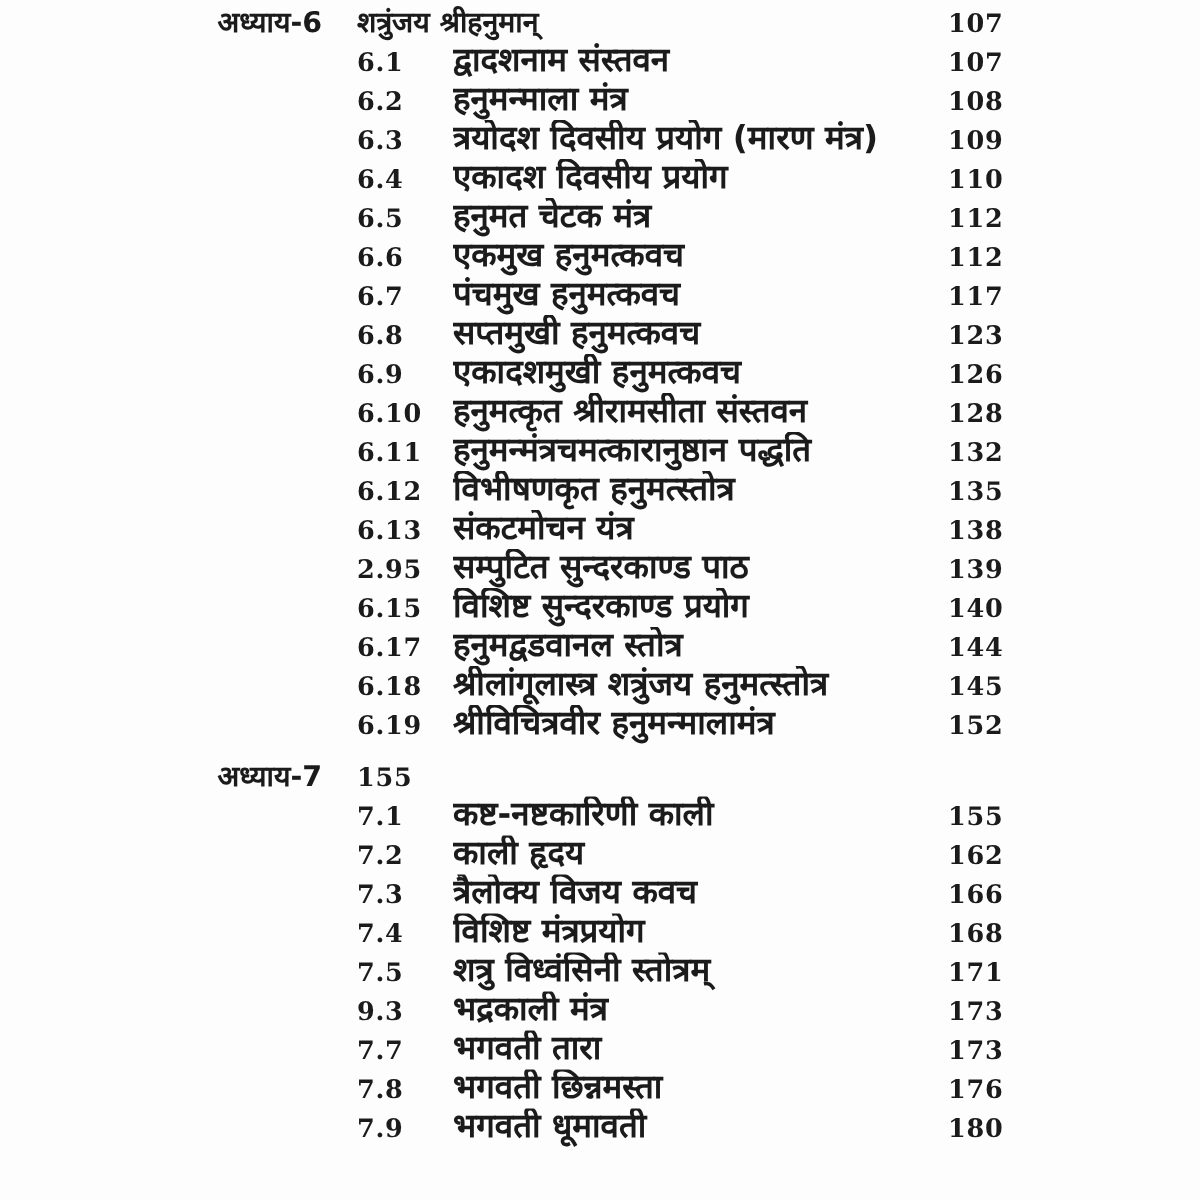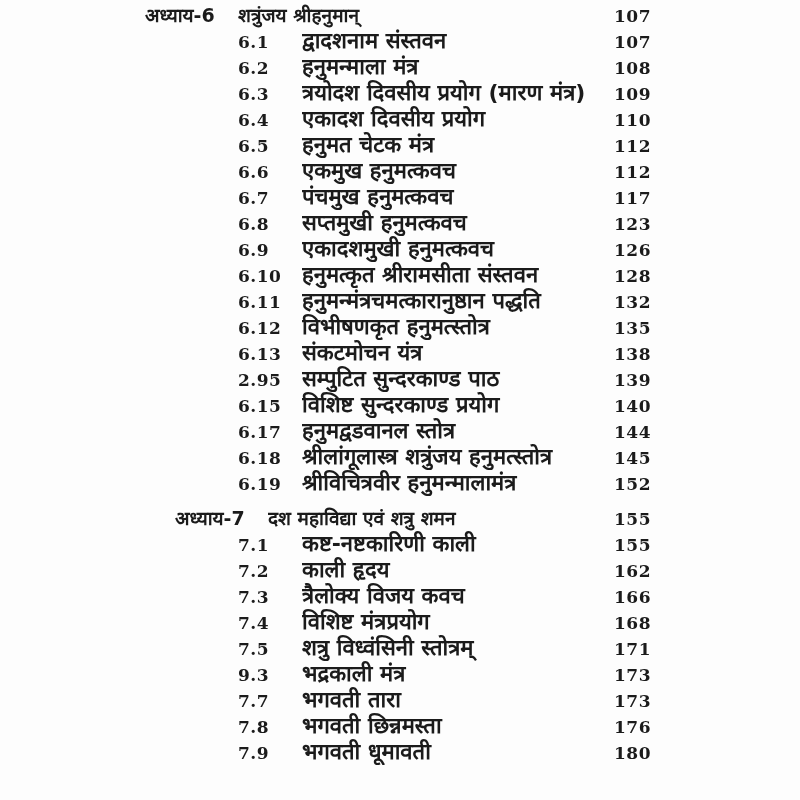--- a/index.html
+++ b/index.html
@@ -14,32 +14,31 @@
     background: #fdfdfd;
     color: #1b1b1b;
     font-family: "DejaVu Sans", sans-serif;
     overflow: hidden;
     box-sizing: border-box;
   }
   .toc {
     position: absolute;
     top: 2px;
     left: 145px;
-    right: 146px;
+    right: 128px;
   }
   .row {
     display: flex;
     align-items: baseline;
     height: 26px;
     line-height: 26px;
     white-space: nowrap;
   }
   .row.gap-above {
     margin-top: 9px;
-    margin-left: 30px;
   }
   .col-chapter {
     width: 93px;
     flex: 0 0 93px;
   }
   .col-num {
     width: 64px;
     flex: 0 0 64px;
   }
   .col-title {
@@ -184,21 +183,20 @@
     <span class="col-page serif-num">145</span>
   </div>
       <div class="row section-row">
     <span class="col-chapter"></span>
     <span class="col-num serif-num">6.19</span>
     <span class="col-title dev">श्रीविचित्रवीर हनुमन्मालामंत्र</span>
     <span class="col-page serif-num">152</span>
   </div>
       <div class="row chapter-row gap-above">
     <span class="col-chapter chapter-label dev">अध्याय-7</span>
-    <span class="col-title chapter-title dev">दश महाविद्या एवं शत्रु शमन</span>
     <span class="col-page serif-num">155</span>
   </div>
       <div class="row section-row">
     <span class="col-chapter"></span>
     <span class="col-num serif-num">7.1</span>
     <span class="col-title dev">कष्ट-नष्टकारिणी काली</span>
     <span class="col-page serif-num">155</span>
   </div>
       <div class="row section-row">
     <span class="col-chapter"></span>

